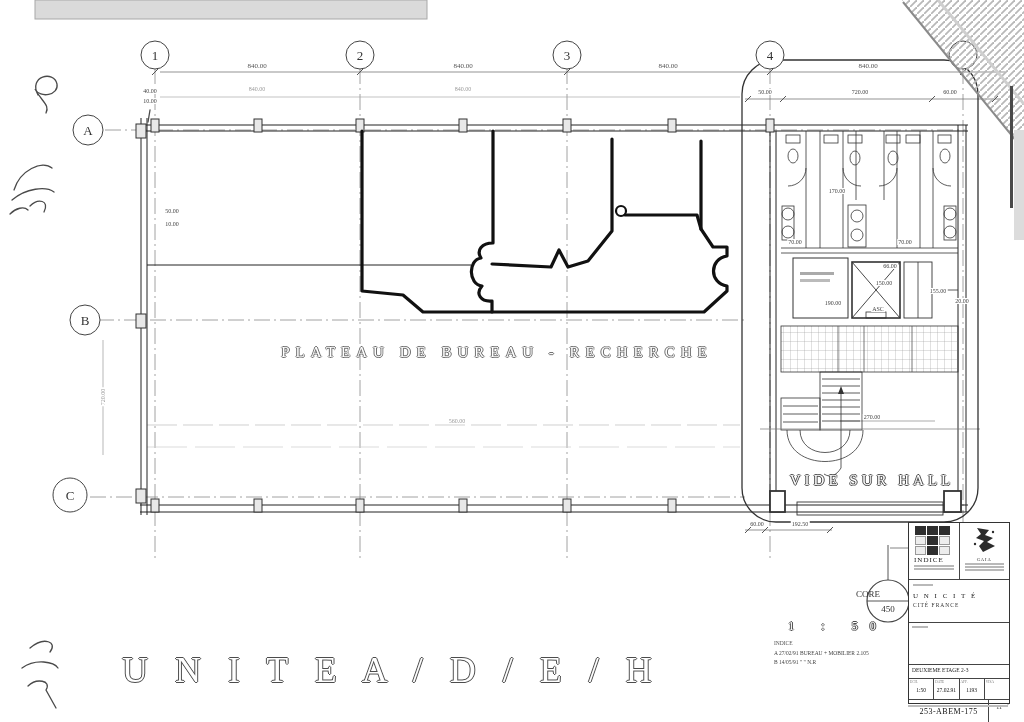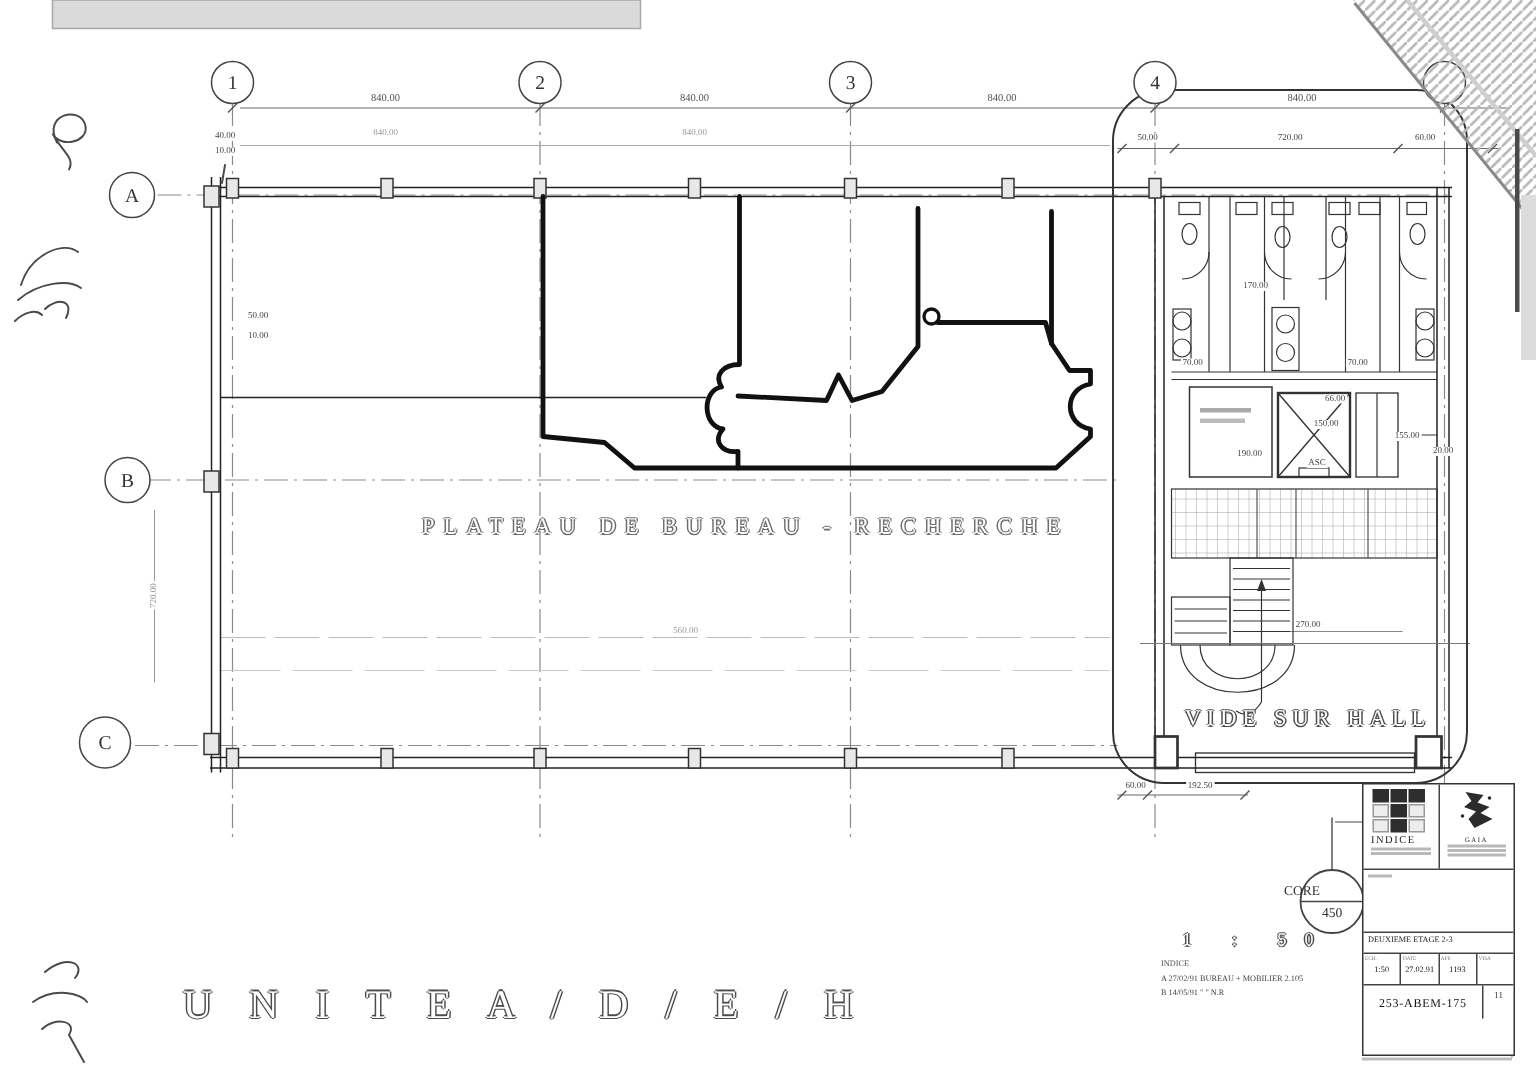--- a/index.html
+++ b/index.html
@@ -301,21 +301,21 @@
 <div class="lbl hollow" style="left:872px;top:480px;font-size:15px;letter-spacing:4px;">VIDE SUR HALL</div>
 
 <div class="lbl" style="left:868px;top:594px;font-size:9px;color:#333;">CORE</div>
 <div class="lbl" style="left:888px;top:609px;font-size:9px;color:#333;">450</div>
 
 <div class="lbl hollow" style="left:838px;top:626px;font-size:12px;letter-spacing:12px;">1 : 50</div>
 <div class="lbl" style="left:790px;top:644px;font-size:5.5px;color:#555;transform:translate(0,-50%);left:774px;">INDICE</div>
 <div class="lbl" style="left:774px;top:654px;font-size:5.5px;color:#444;transform:translate(0,-50%);">A  27/02/91   BUREAU + MOBILIER   2.105</div>
 <div class="lbl" style="left:774px;top:663px;font-size:5.5px;color:#444;transform:translate(0,-50%);">B  14/05/91        "              "         N.R</div>
 
-<div class="lbl hollow" style="left:122px;top:670px;font-size:27px;letter-spacing:9px;transform:translate(0,-50%);">U N I T E     A / D / E / H</div>
+<div class="lbl hollow" style="left:122px;top:670px;font-size:36px;letter-spacing:9px;transform:translate(0,-50%);">U N I T E     A / D / E / H</div>
 
 <div id="tblock">
   <div class="tb-row tb-logos">
     <div class="tb-cell">
       <div class="sqgrid">
         <div class="sq-d"></div>
             <div class="sq-d"></div>
             <div class="sq-d"></div>
         <div class="sq-l"></div>
             <div class="sq-d"></div>
@@ -333,20 +333,25 @@
         <path d="M8,2 L20,4 L16,9 L24,12 L18,16 L26,20 L14,26 L10,20 L15,15 L7,12 L12,8 Z" fill="#2b2b2b"></path>
         <circle cx="24" cy="6" r="1.2" fill="#2b2b2b"></circle>
             <circle cx="6" cy="18" r="1.2" fill="#2b2b2b"></circle>
       </svg>
       <div class="firm" style="font-size:4.5px;text-align:center;margin-left:0;">GAIA</div>
       <div class="addr"></div>
           <div class="addr"></div>
           <div class="addr"></div>
     </div>
   </div>
+  <div class="tb-row proj">
+    <div class="addr" style="width:20px;margin-left:0;"></div>
+    <div class="p1">U N I C I T É</div>
+    <div class="p2">CITÉ  FRANCE</div>
+  </div>
   <div class="tb-row notes">
     <div class="addr" style="width:16px;margin:3px 0 0 3px;"></div>
   </div>
   <div class="tb-row ttl">DEUXIEME ETAGE 2-3</div>
   <div class="tb-row meta">
     <div class="m">
       <div class="ml">ECH.</div>
       <div class="mv">1:50</div>
     </div>
     <div class="m">

